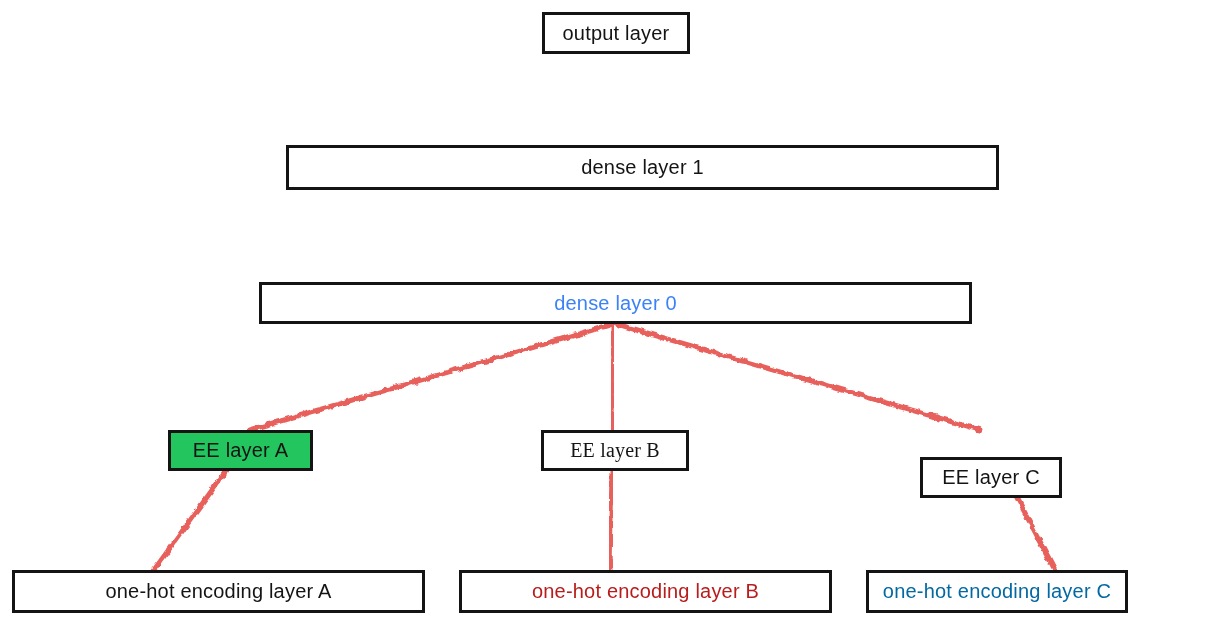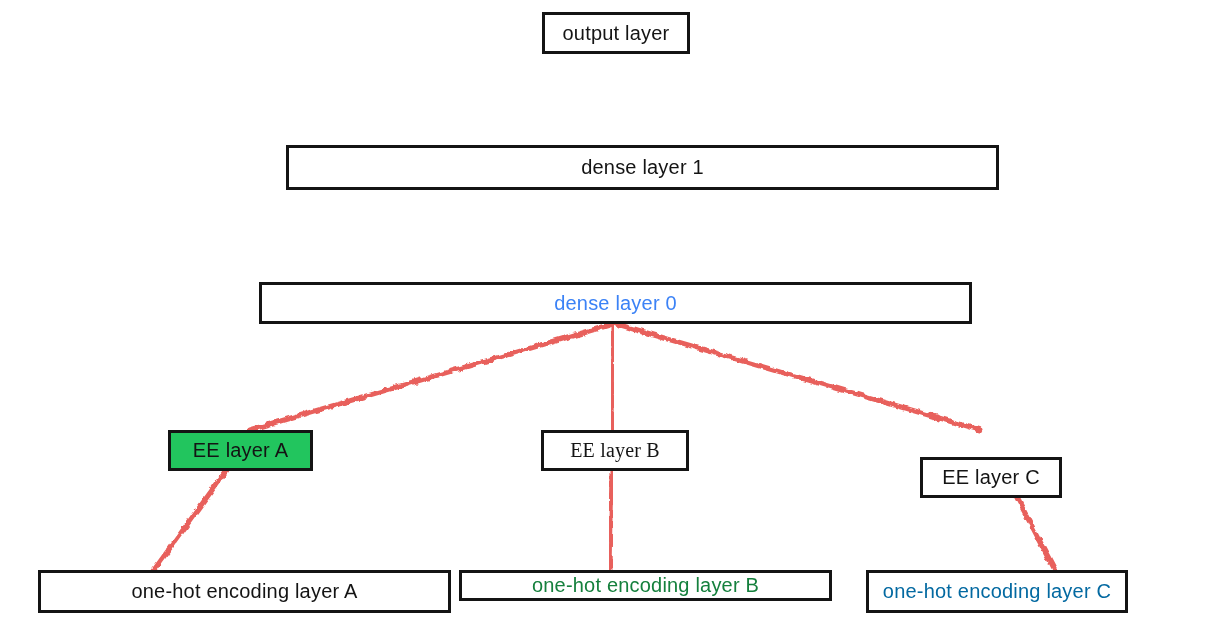--- a/index.html
+++ b/index.html
@@ -61,17 +61,17 @@
         <line x1="1055" y1="570" x2="1003" y2="471" stroke="#E8615C" stroke-width="5" stroke-linecap="round" filter="url(#crayon)"></line>
       </g>
   </svg>
   <div id="nodes">
       <div class="node" style="left: 542px; top: 12px; width: 148px; height: 42px; border-color: rgb(20, 20, 20); background: rgb(255, 255, 255); color: rgb(20, 20, 20);">output layer</div>
       <div class="node" style="left: 259px; top: 145px; width: 713px; height: 45px; border-color: rgb(20, 20, 20); background: rgb(255, 255, 255); color: rgb(20, 20, 20); margin-left: 27px;">dense layer 1</div>
       <div class="node" style="left: 259px; top: 282px; width: 713px; height: 42px; border-color: rgb(20, 20, 20); background: rgb(255, 255, 255); color: #3b82f6;">dense layer 0</div>
       <div class="node" style="left: 168px; top: 430px; width: 145px; height: 41px; border-color: rgb(20, 20, 20); background: #22c55e; color: rgb(20, 20, 20);">EE layer A</div>
       <div class="node" style="left: 541px; top: 430px; width: 148px; height: 41px; border-color: rgb(20, 20, 20); background: rgb(255, 255, 255); color: rgb(20, 20, 20); font-family: Liberation Serif, serif;">EE layer B</div>
       <div class="node" style="left: 920px; top: 430px; width: 142px; height: 41px; border-color: rgb(20, 20, 20); background: rgb(255, 255, 255); color: rgb(20, 20, 20); margin-top: 27px;">EE layer C</div>
-      <div class="node" style="left: 12px; top: 570px; width: 413px; height: 43px; border-color: rgb(20, 20, 20); background: rgb(255, 255, 255); color: rgb(20, 20, 20); margin-left: 26px;">one-hot encoding layer A</div>
-      <div class="node" style="left: 459px; top: 570px; width: 373px; height: 31px; border-color: rgb(20, 20, 20); background: rgb(255, 255, 255); color: #15803d; text-align: right;">one-hot encoding layer B</div>
+      <div class="node" style="left: 12px; top: 570px; width: 413px; height: 43px; border-color: rgb(20, 20, 20); background: rgb(255, 255, 255); color: rgb(20, 20, 20);">one-hot encoding layer A</div>
+      <div class="node" style="left: 459px; top: 570px; width: 373px; height: 43px; border-color: rgb(20, 20, 20); background: rgb(255, 255, 255); color: #b91c1c; text-align: right;">one-hot encoding layer B</div>
       <div class="node" style="left: 866px; top: 570px; width: 262px; height: 43px; border-color: rgb(20, 20, 20); background: rgb(255, 255, 255); color: #0369a1;">one-hot encoding layer C</div>
     </div>
 </div>
 
 </body></html>

